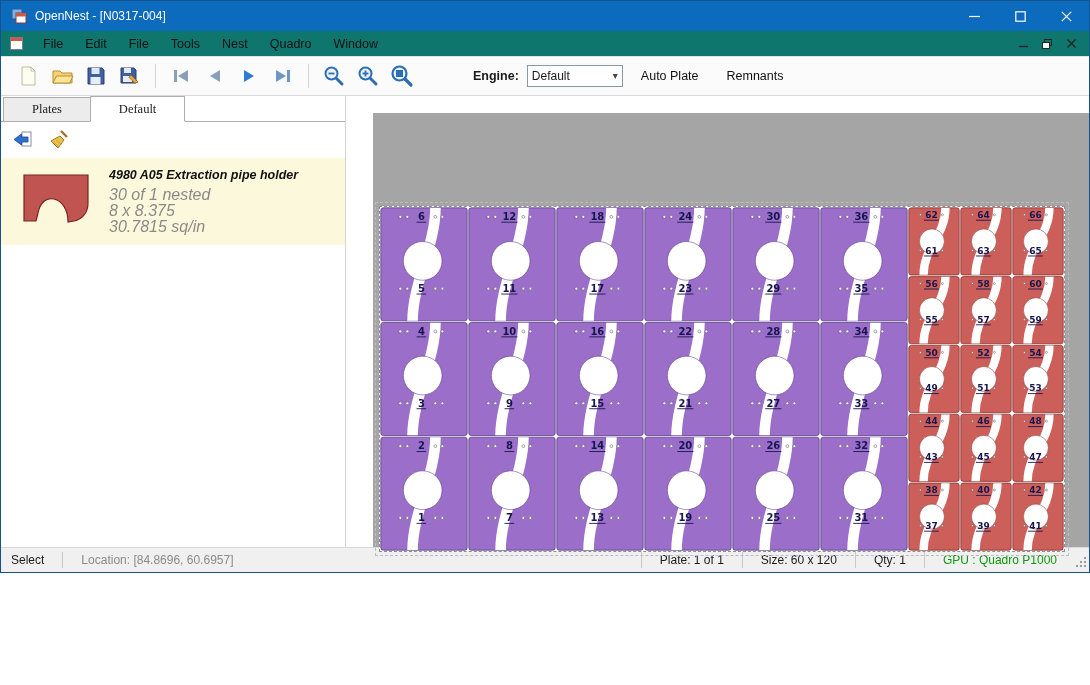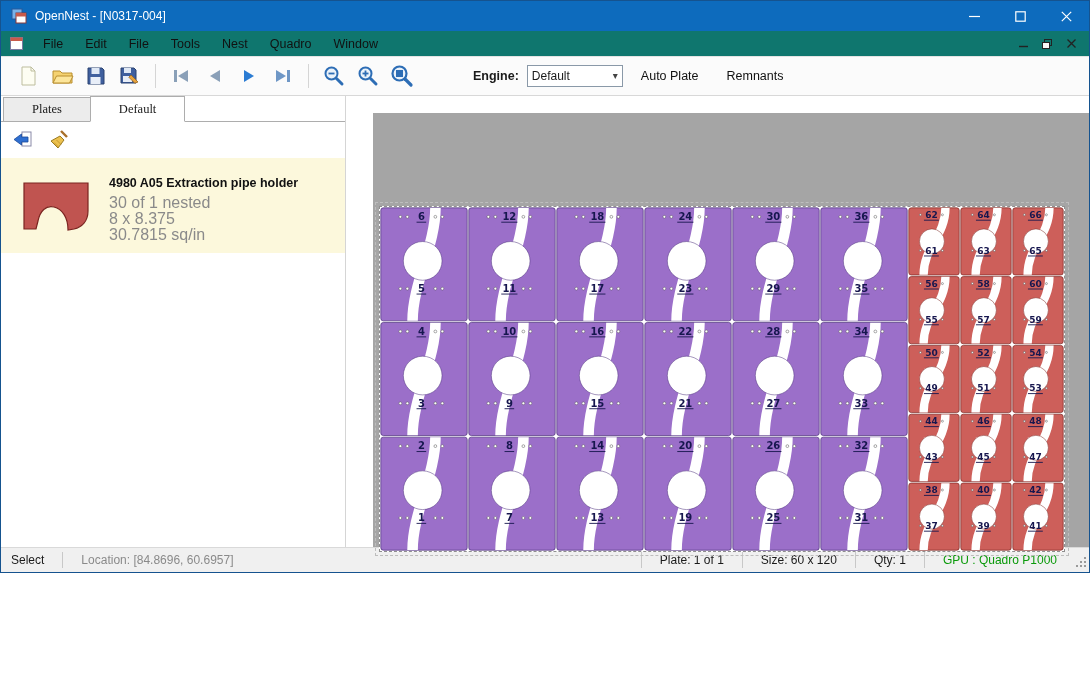--- a/index.html
+++ b/index.html
@@ -34,21 +34,21 @@
   .main{flex:1;display:flex;position:relative;min-height:0;}
 
   
   .leftpanel{width:345px;background:#fff;border-right:1px solid #d5d5d5;display:flex;flex-direction:column;}
   .tabstrip{height:26px;display:flex;align-items:flex-end;border-bottom:1px solid #adadad;padding-left:2px;background:#fff;font-family:Liberation Serif, serif;}
   .tab{height:24px;padding:0 28px;display:flex;align-items:center;font-size:12.5px;border:1px solid #adadad;border-bottom:none;background:#ececec;margin-right:-1px;position:relative;}
   .tab.active{background:#fff;height:26px;z-index:2;margin-bottom:-1px;border-bottom:1px solid #fff;}
   .panelbar{height:36px;display:flex;align-items:center;gap:8px;padding-left:8px;background:#fff;}
   .pbtn{width:28px;height:28px;display:flex;align-items:center;justify-content:center;}
   .drawlist{background:#fcf8dc;}
-  .drawitem{display:flex;padding:14px 6px 10px 6px;}
+  .drawitem{display:flex;padding:6px 6px 10px 6px;font-style:italic;}
   .thumbbox{width:102px;display:flex;align-items:center;justify-content:center;flex:0 0 102px;}
   .drawtext{display:flex;flex-direction:column;padding-top:4px;}
   .drawtitle{font-weight:bold;font-size:12.5px;color:#111;margin-bottom:5px;}
   .drawmeta{color:#8a8a8a;font-size:16px;line-height:16px;}
 
   
   .rightregion{flex:1;background:#fff;position:relative;min-width:0;}
   .canvas{position:absolute;left:27px;top:17px;right:0;bottom:0;background:#a5a5a5;}
   .plate{position:absolute;left:6px;top:93px;width:686px;height:346px;background:#fff;border:1px dashed #8f8f8f;outline:1px dashed #bdbdbd;outline-offset:3px;}
   .plate svg{display:block;}

